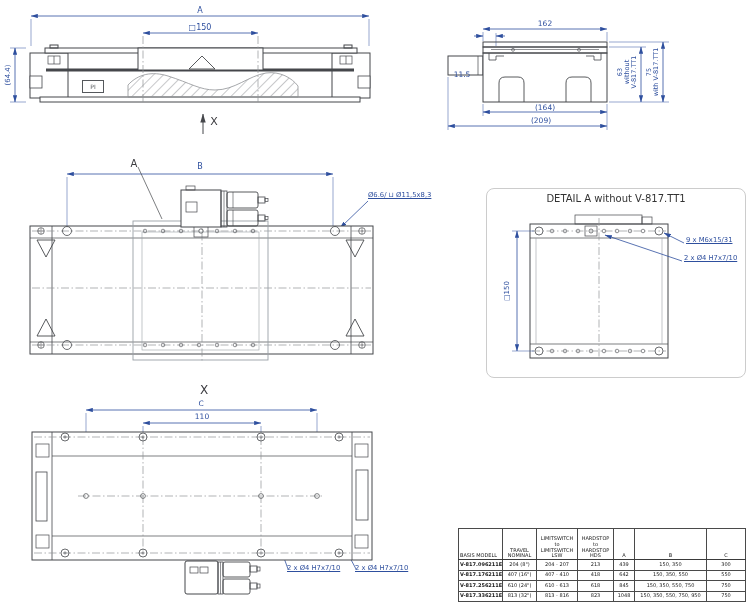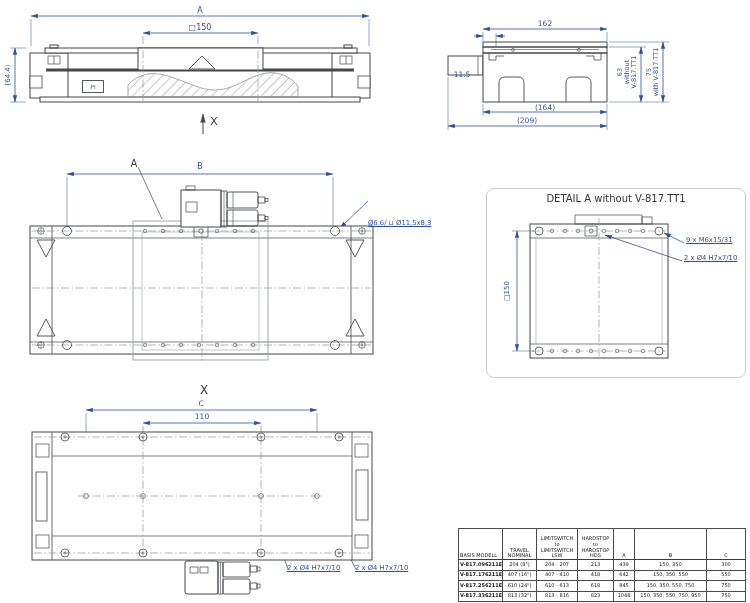--- a/index.html
+++ b/index.html
@@ -324,30 +324,30 @@
 
   <div class="lbl" style="left:200px;top:11px;font-size:8px;">A</div>
   <div class="lbl" style="left:200px;top:28px;font-size:8px;">□150</div>
   <div class="lbl rot" style="left:9px;top:75px;font-size:7px;">(64.4)</div>
   <div class="lbl dark big" style="left:214px;top:122px;">X</div>
   <div id="pi-logo">PI</div>
 
   <div class="lbl" style="left:545px;top:24px;">162</div>
   <div class="lbl" style="left:462px;top:31px;margin-top:44px;">11.5</div>
   <div class="lbl" style="left:545px;top:108px;">(164)</div>
-  <div class="lbl" style="left:527px;top:121px;">(209)</div>
+  <div class="lbl" style="left:541px;top:121px;">(209)</div>
   <div class="lbl rot" style="left:628px;top:72px;">63
 without
 V-817.TT1</div>
   <div class="lbl rot" style="left:653px;top:72px;">75
 with V-817.TT1</div>
 
   <div class="lbl dark" style="left:134px;top:163px;font-size:10px;">A</div>
   <div class="lbl" style="left:200px;top:167px;font-size:8px;">B</div>
-  <div class="callout" style="left:368px;top:192px;margin-top:28px;">Ø6.6/ ⊔ Ø11,5x8,3</div>
+  <div class="callout" style="left:368px;top:192px;">Ø6.6/ ⊔ Ø11,5x8,3</div>
 
   <div class="title" style="left:616px;top:198px;">DETAIL A without V-817.TT1</div>
   <div class="lbl rot" style="left:508px;top:291px;font-size:7px;">□150</div>
   <div class="callout" style="left:686px;top:237px;">9 x M6x15/31</div>
   <div class="callout" style="left:684px;top:255px;">2 x Ø4 H7x7/10</div>
 
   <div class="lbl dark" style="left:204px;top:391px;font-size:12px;">X</div>
   <div class="lbl" style="left:201px;top:404px;">C</div>
   <div class="lbl" style="left:202px;top:417px;">110</div>
   <div class="callout" style="left:287px;top:565px;">2 x Ø4 H7x7/10</div>

